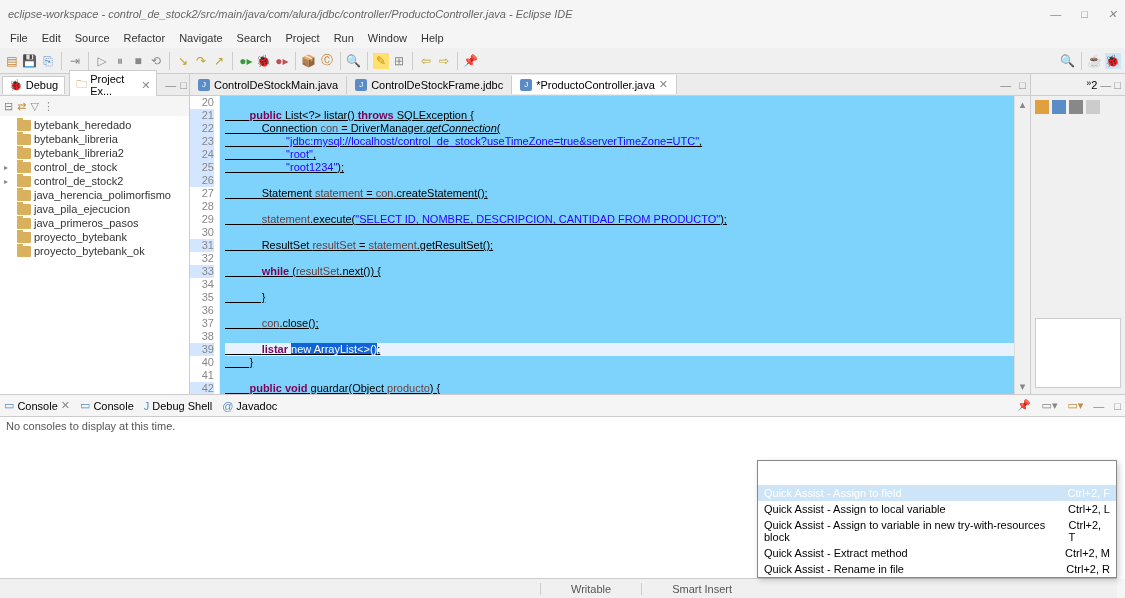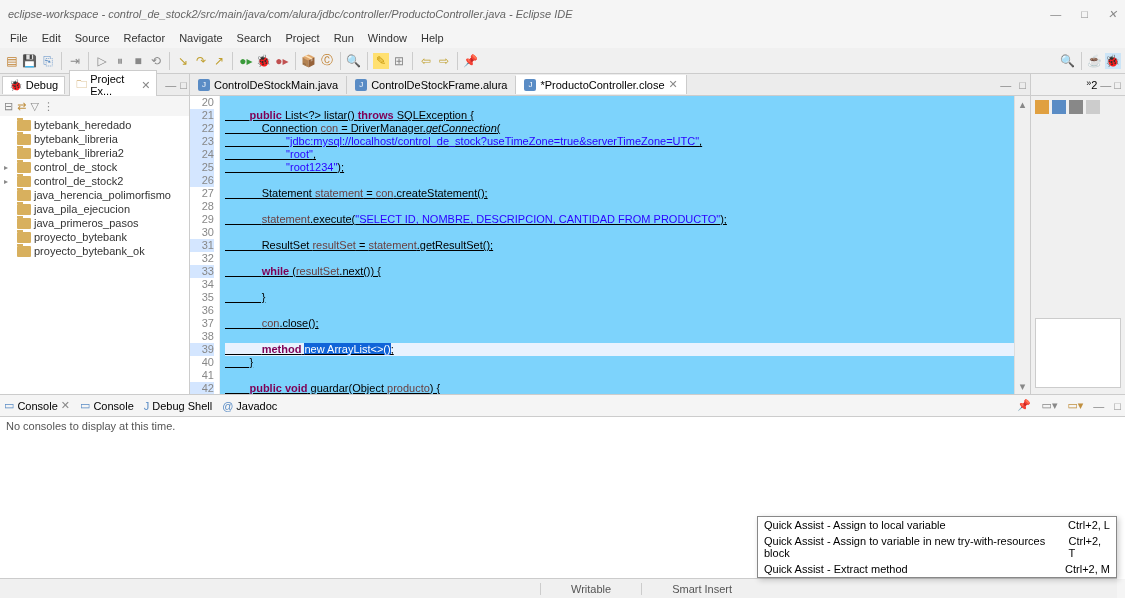--- a/index.html
+++ b/index.html
@@ -194,25 +194,25 @@
   </div>
 
   <div class="editor-area">
     <div class="editor-tabs">
       <div class="editor-tab">
           <span class="jicon">J</span>
           <span>ControlDeStockMain.java</span>
         </div>
       <div class="editor-tab">
           <span class="jicon">J</span>
-          <span>ControlDeStockFrame.alura</span>
+          <span>ControlDeStockFrame.jdbc</span>
         </div>
       <div class="editor-tab active">
           <span class="jicon">J</span>
-          <span>*ProductoController.close</span>
+          <span>*ProductoController.java</span>
           <span class="close">✕</span>
         </div>
       <div style="flex:1"></div>
       <span style="color:#888;padding:0 4px">—</span>
       <span style="color:#888;padding:0 4px">□</span>
     </div>
     <div class="code-area">
       <div class="gutter">
         <span class="g">20</span>
           <span class="g g21">21</span>
@@ -250,21 +250,21 @@
 </span><span><span>            </span><span class="loc">statement</span><span>.execute(</span><span class="str">"SELECT ID, NOMBRE, DESCRIPCION, CANTIDAD FROM PRODUCTO"</span><span>);</span>
 </span><span>
 </span><span><span>            ResultSet </span><span class="loc">resultSet</span><span> = </span><span class="loc">statement</span><span>.getResultSet();</span>
 </span><span>
 </span><span><span>            </span><span class="kw">while</span><span> (</span><span class="loc">resultSet</span><span>.next()) {</span>
 </span><span>
 </span><span><span>            }</span>
 </span><span>
 </span><span><span>            </span><span class="loc">con</span><span>.close();</span>
 </span><span>
-</span><span class="hl"><span>            </span><span class="kw">method</span><span> </span><span class="sel">new ArrayList&lt;&gt;()</span><span>;</span>
+</span><span class="hl"><span>            </span><span class="kw">listar</span><span> </span><span class="sel">new ArrayList&lt;&gt;()</span><span>;</span>
 </span><span><span>        }</span>
 </span><span>
 </span><span>        <span class="kw">public</span><span> </span><span class="kw">void</span><span> guardar(Object </span><span class="loc">producto</span><span>) {</span>
 </span></div>
       <div style="width:16px;background:#f0f0f0;border-left:1px solid #ddd;position:relative">
         <div style="position:absolute;top:0;width:100%;height:16px;display:flex;align-items:center;justify-content:center;color:#888">▴</div>
         <div style="position:absolute;bottom:0;width:100%;height:16px;display:flex;align-items:center;justify-content:center;color:#888">▾</div>
       </div>
     </div>
   </div>
@@ -316,25 +316,33 @@
   </div>
 </div>
 
 <div class="status-bar">
   <div style="width:540px"></div>
   <div class="status-cell">Writable</div>
   <div class="status-cell">Smart Insert</div>
 </div>
 
 <div class="popup">
+  <div class="popup-row sel">
+      <span>Quick Assist - Assign to field</span>
+      <span>Ctrl+2, F</span>
+    </div>
   <div class="popup-row">
       <span>Quick Assist - Assign to local variable</span>
       <span>Ctrl+2, L</span>
     </div>
   <div class="popup-row">
       <span>Quick Assist - Assign to variable in new try-with-resources block</span>
       <span>Ctrl+2, T</span>
     </div>
   <div class="popup-row">
       <span>Quick Assist - Extract method</span>
       <span>Ctrl+2, M</span>
     </div>
+  <div class="popup-row">
+      <span>Quick Assist - Rename in file</span>
+      <span>Ctrl+2, R</span>
+    </div>
 </div>
 
 </body></html>

